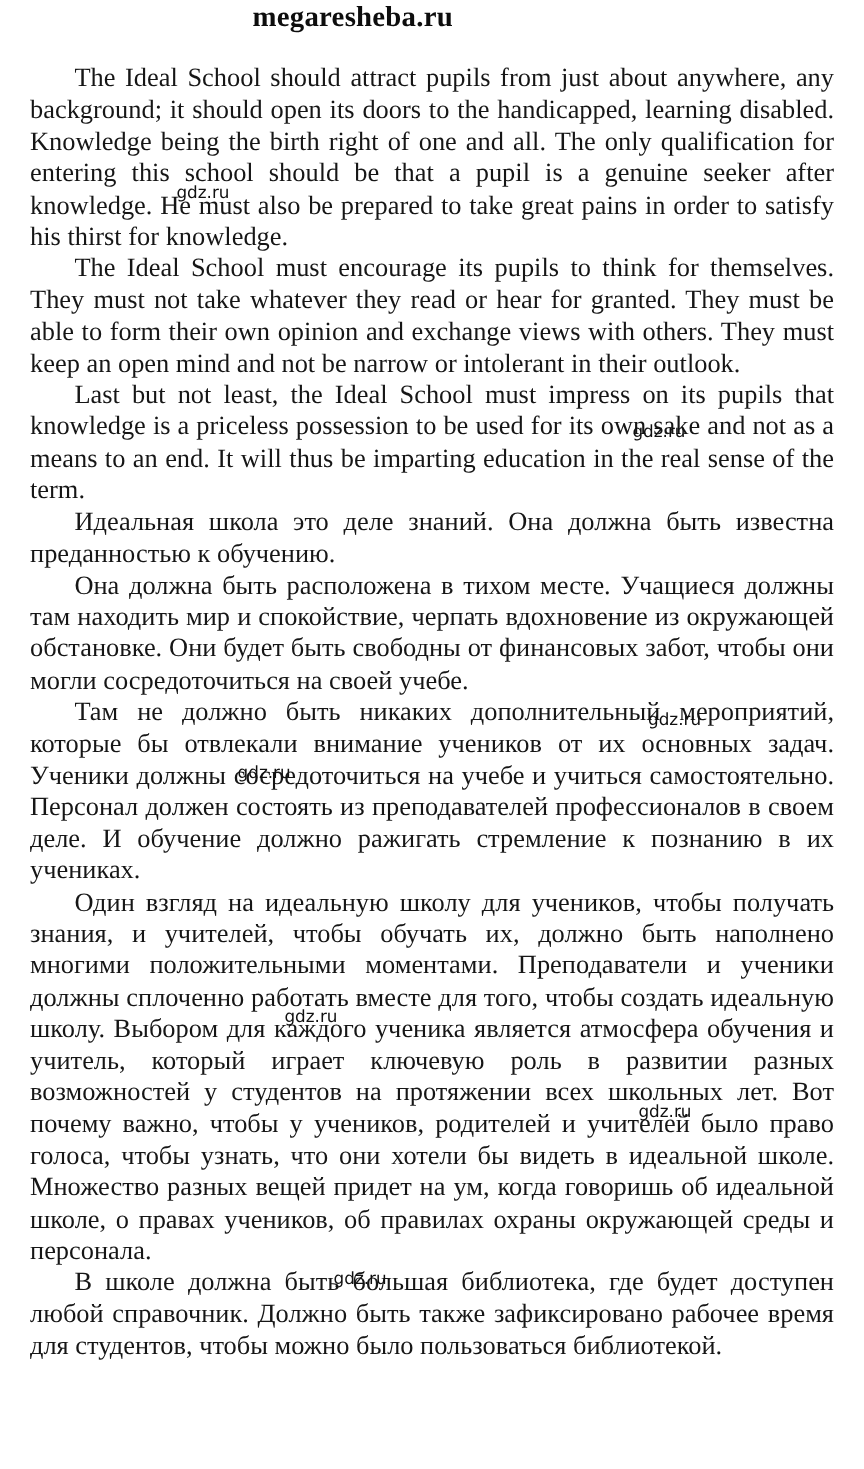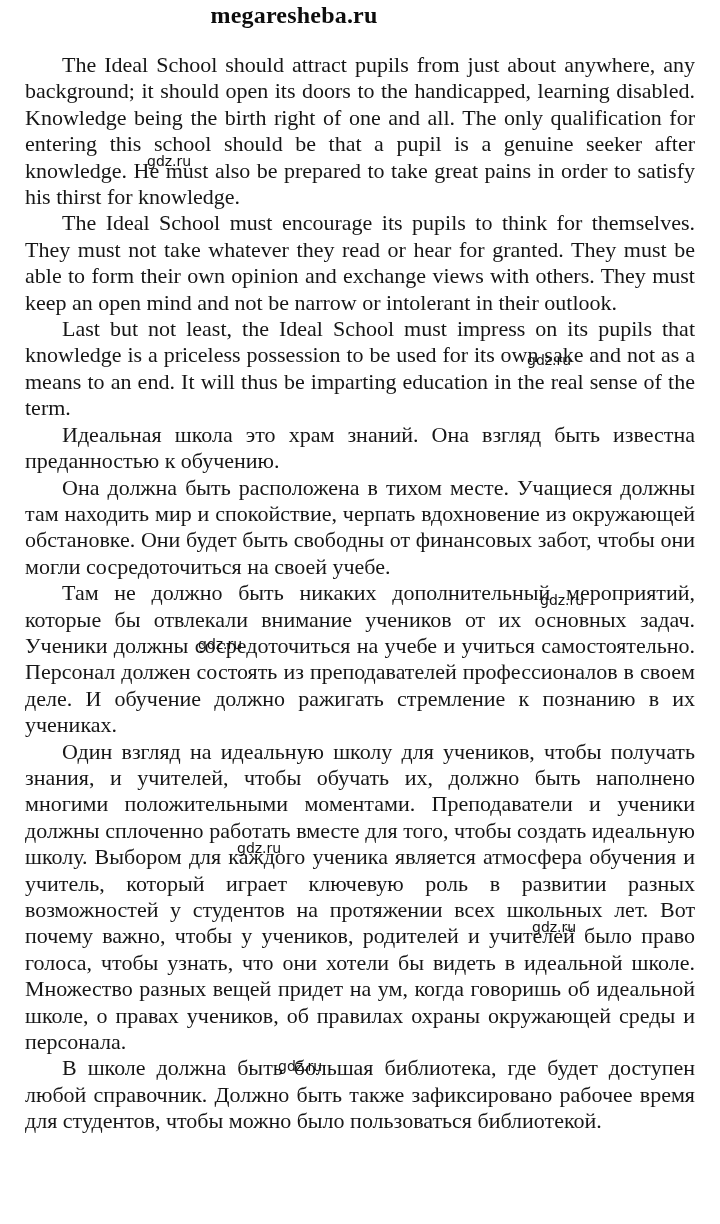--- a/index.html
+++ b/index.html
@@ -63,21 +63,21 @@
 <body>
 
 <div class="page">
 
   <div class="site-title header-title">megaresheba.ru</div>
 
   <div class="content">
     <p>The Ideal School should attract pupils from just about anywhere, any background; it should open its doors to the handicapped, learning disabled. Knowledge being the birth right of one and all. The only qualification for entering this school should be that a pupil is a genuine seeker after knowledge. He must also be prepared to take great pains in order to satisfy his thirst for knowledge.</p>
     <p>The Ideal School must encourage its pupils to think for themselves. They must not take whatever they read or hear for granted. They must be able to form their own opinion and exchange views with others. They must keep an open mind and not be narrow or intolerant in their outlook.</p>
     <p>Last but not least, the Ideal School must impress on its pupils that knowledge is a priceless possession to be used for its own sake and not as a means to an end. It will thus be imparting education in the real sense of the term.</p>
-    <p>Идеальная школа это храм знаний. Она взгляд быть известна преданностью к обучению.</p>
+    <p>Идеальная школа это деле знаний. Она должна быть известна преданностью к обучению.</p>
     <p>Она должна быть расположена в тихом месте. Учащиеся должны там находить мир и спокойствие, черпать вдохновение из окружающей обстановке. Они будет быть свободны от финансовых забот, чтобы они могли сосредоточиться на своей учебе.</p>
     <p>Там не должно быть никаких дополнительный мероприятий, которые бы отвлекали внимание учеников от их основных задач. Ученики должны сосредоточиться на учебе и учиться самостоятельно. Персонал должен состоять из преподавателей профессионалов в своем деле. И обучение должно ражигать стремление к познанию в их учениках.</p>
     <p>Один взгляд на идеальную школу для учеников, чтобы получать знания, и учителей, чтобы обучать их, должно быть наполнено многими положительными моментами. Преподаватели и ученики должны сплоченно работать вместе для того, чтобы создать идеальную школу. Выбором для каждого ученика является атмосфера обучения и учитель, который играет ключевую роль в развитии разных возможностей у студентов на протяжении всех школьных лет. Вот почему важно, чтобы у учеников, родителей и учителей было право голоса, чтобы узнать, что они хотели бы видеть в идеальной школе. Множество разных вещей придет на ум, когда говоришь об идеальной школе, о правах учеников, об правилах охраны окружающей среды и персонала.</p>
     <p>В школе должна быть большая библиотека, где будет доступен любой справочник. Должно быть также зафиксировано рабочее время для студентов, чтобы можно было пользоваться библиотекой.</p>
   </div>
 
 
   <span class="wm" style="left:147px; top:153px;">gdz.ru</span>
   <span class="wm" style="left:527px; top:352px;">gdz.ru</span>
   <span class="wm" style="left:540px; top:592px;">gdz.ru</span>

